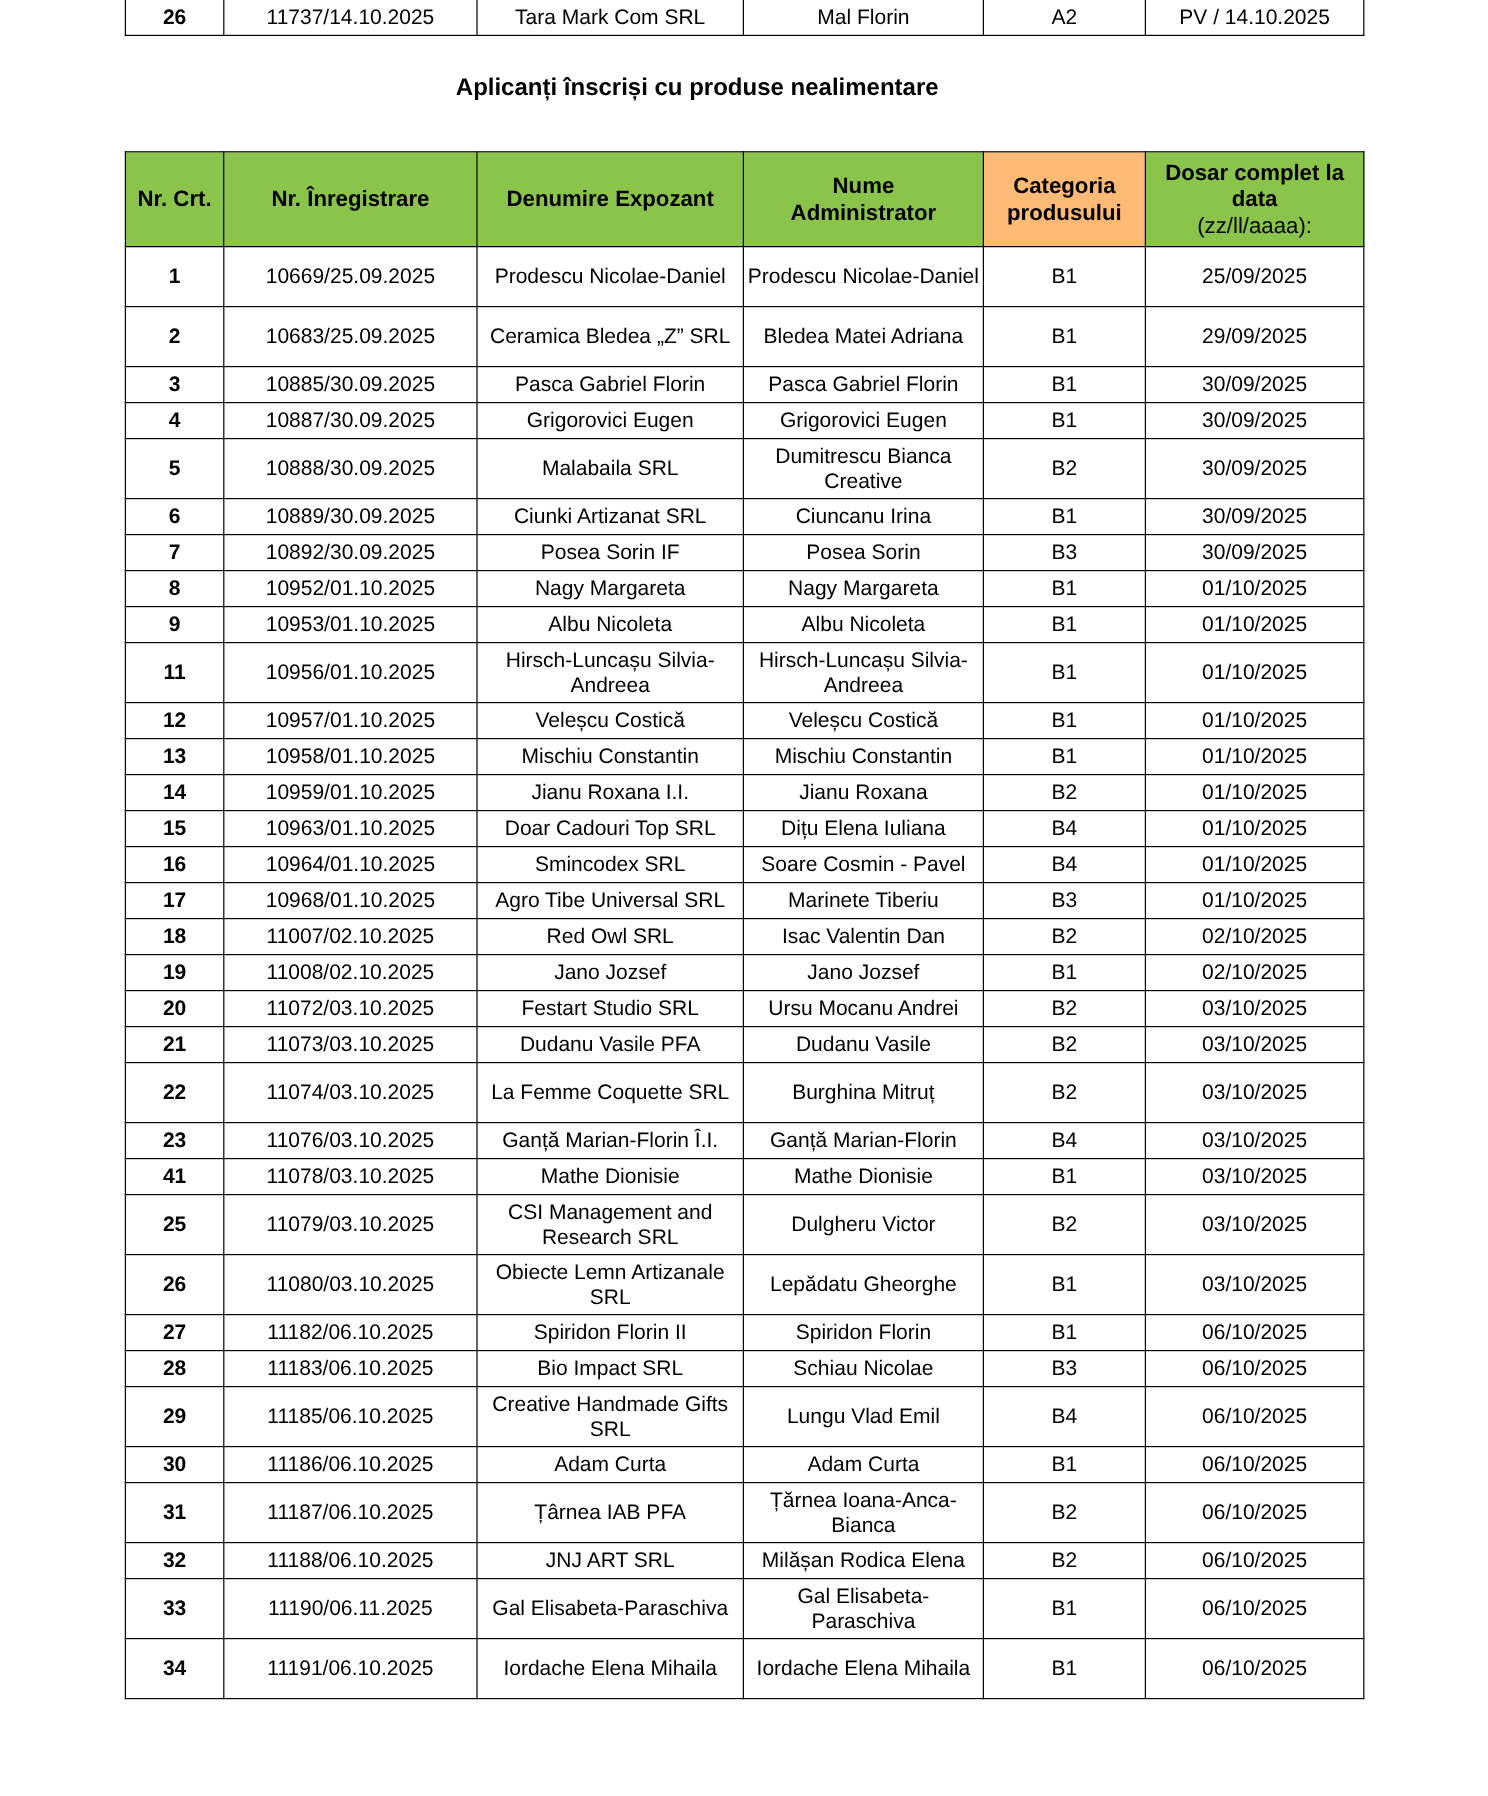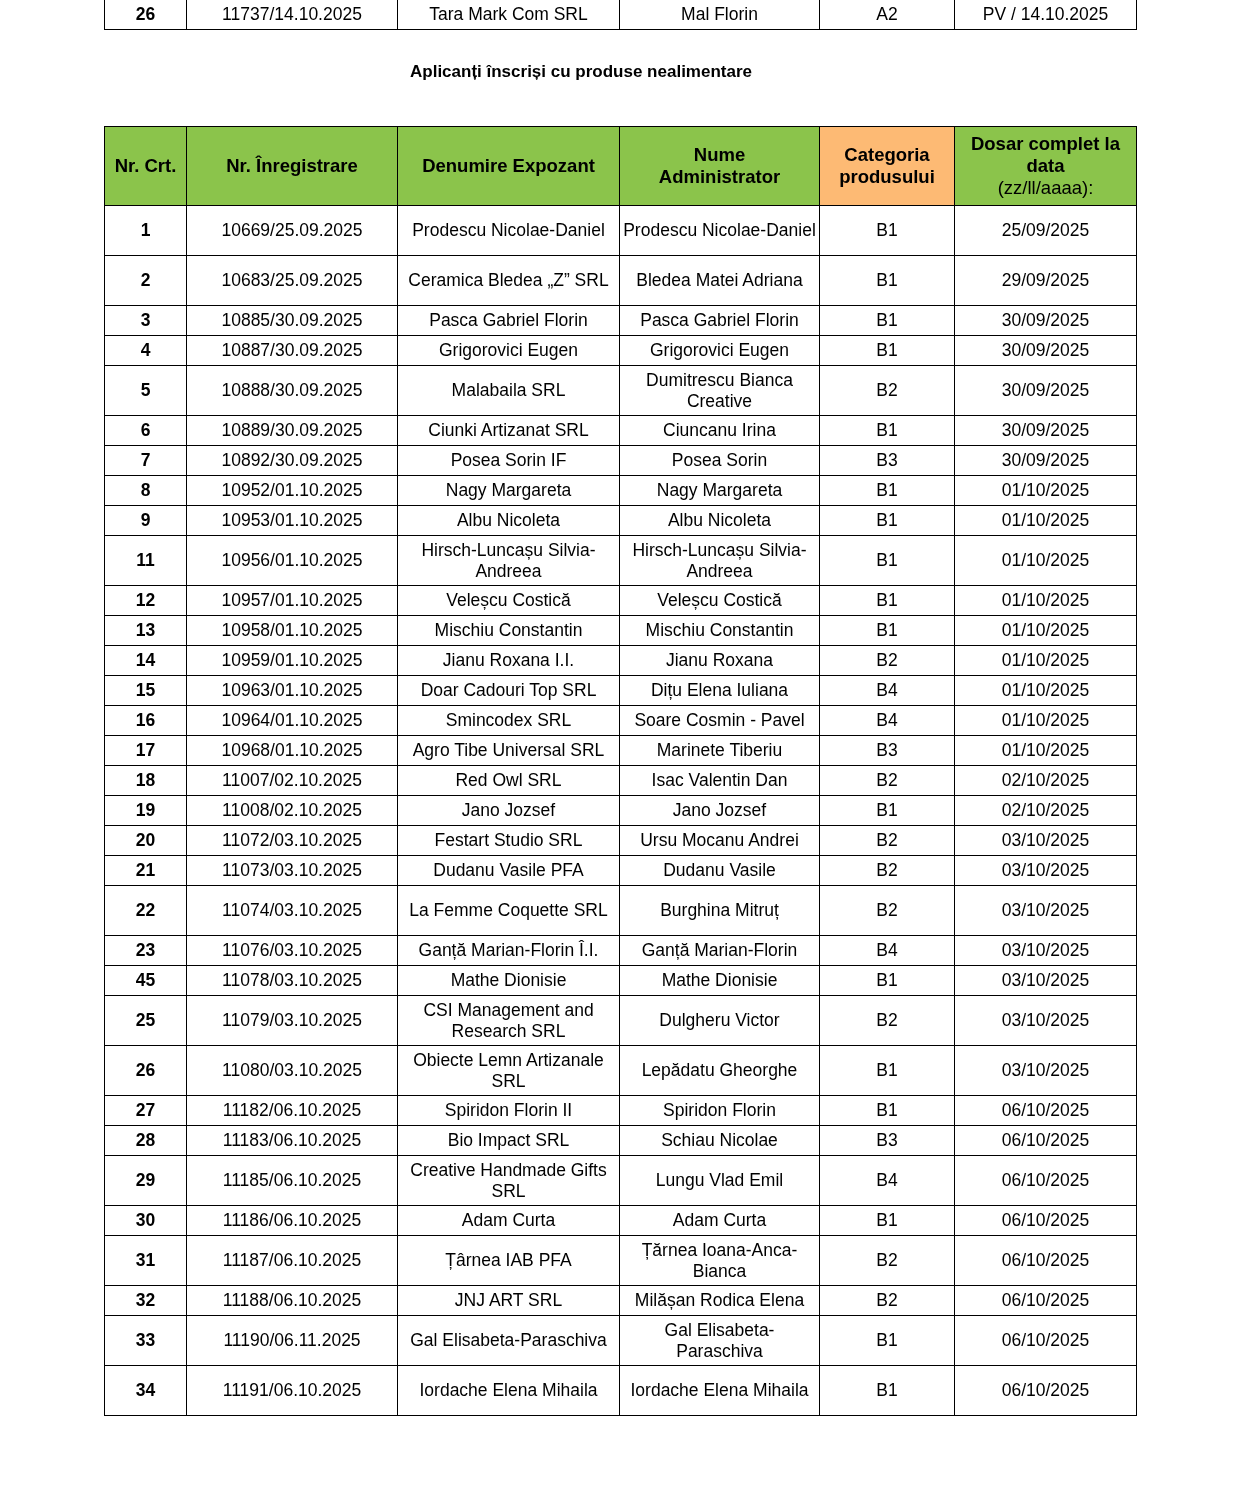--- a/index.html
+++ b/index.html
@@ -9,21 +9,21 @@
   }
   table { border-collapse: collapse; table-layout: fixed; position: absolute; left: 104px; width: 1032px; }
   td, th { border: 1.5px solid #000; text-align: center; vertical-align: middle; font-size: 17.5px; padding: 0 2px; line-height: 21px; }
   col.c1 { width: 82px; } col.c2 { width: 211px; } col.c3 { width: 222px; }
   col.c4 { width: 200px; } col.c5 { width: 135px; } col.c6 { width: 182px; }
   #prev-table { top: -2px; }
   #prev-table td { height: 30px; }
   .num { font-weight: bold; }
   h2 {
     position: absolute; top: 62px; left: 0; width: 1162px; text-align: center;
-    margin: 0; font-size: 17px; font-weight: bold;
+    margin: 0; font-size: 20px; font-weight: bold;
   }
   #main-table { top: 126px; }
   #main-table thead th { background: #8bc34a; background: #8bc44b; font-weight: bold; font-size: 18.5px; height: 78px; line-height: 22px; }
   #main-table thead th .sub { font-weight: normal; }
   #main-table tbody td { height: 29px; }
   #main-table tbody tr.tall td { height: 49px; }
 </style>
 </head>
 <body>
 
@@ -243,21 +243,21 @@
       </tr>
       <tr>
         <td class="num">23</td>
         <td>11076/03.10.2025</td>
         <td>Ganță Marian-Florin Î.I.</td>
         <td>Ganță Marian-Florin</td>
         <td>B4</td>
         <td>03/10/2025</td>
       </tr>
       <tr>
-        <td class="num">45</td>
+        <td class="num">41</td>
         <td>11078/03.10.2025</td>
         <td>Mathe Dionisie</td>
         <td>Mathe Dionisie</td>
         <td>B1</td>
         <td>03/10/2025</td>
       </tr>
       <tr class="tall">
         <td class="num">25</td>
         <td>11079/03.10.2025</td>
         <td>CSI Management and Research SRL</td>

